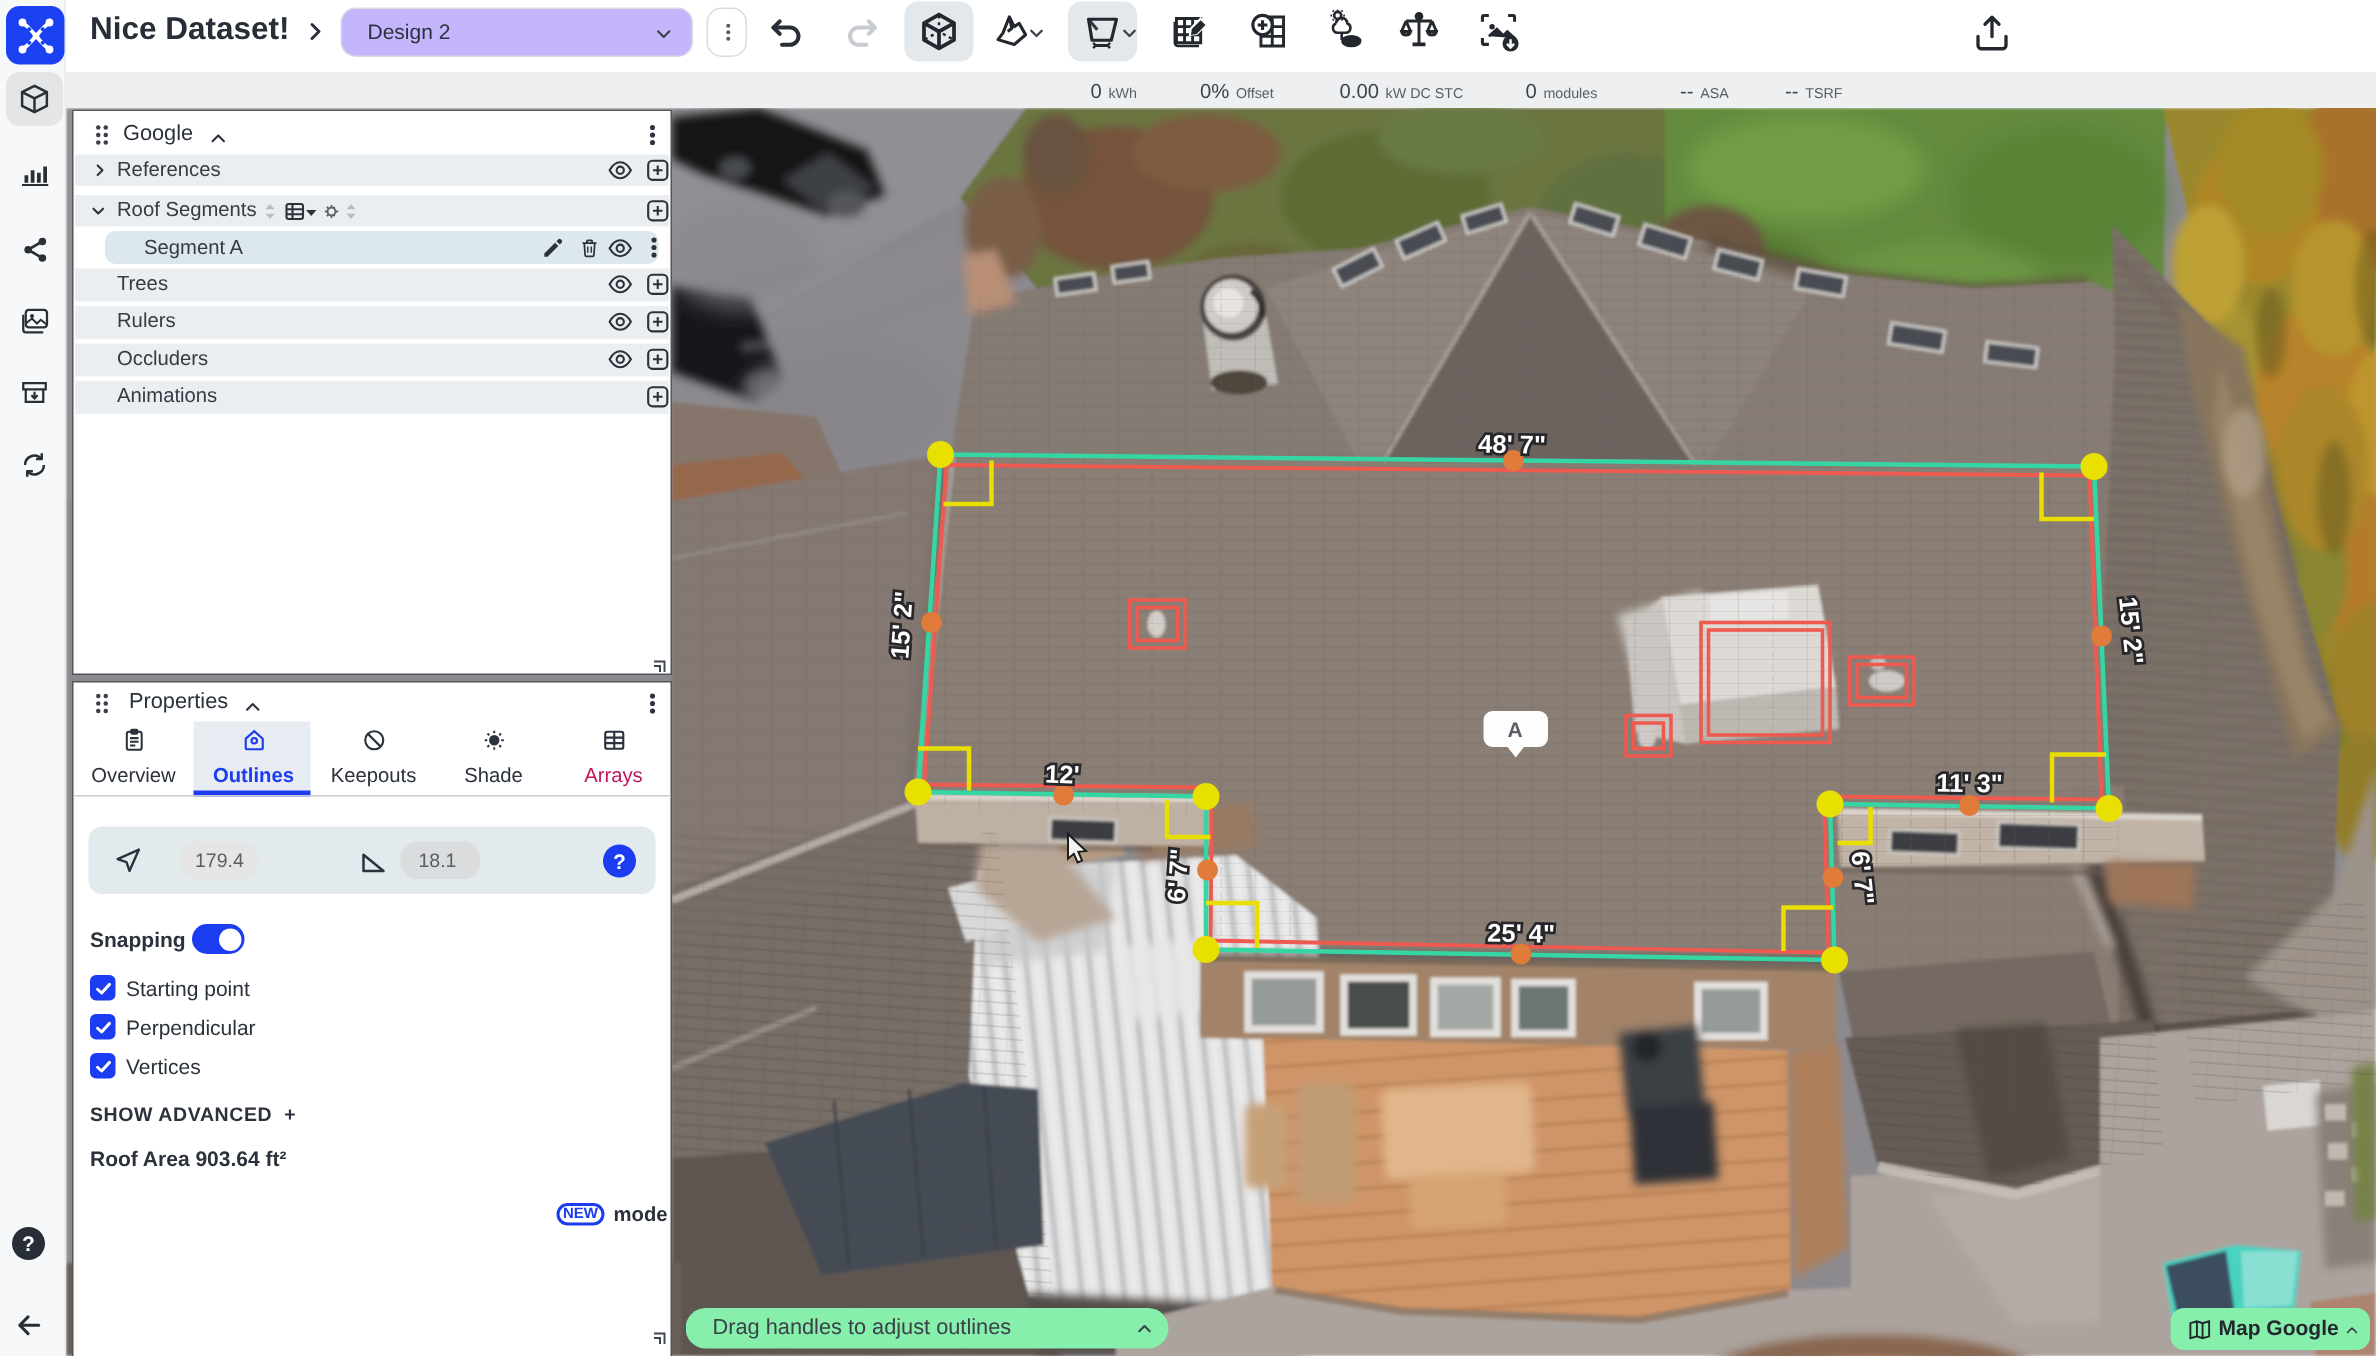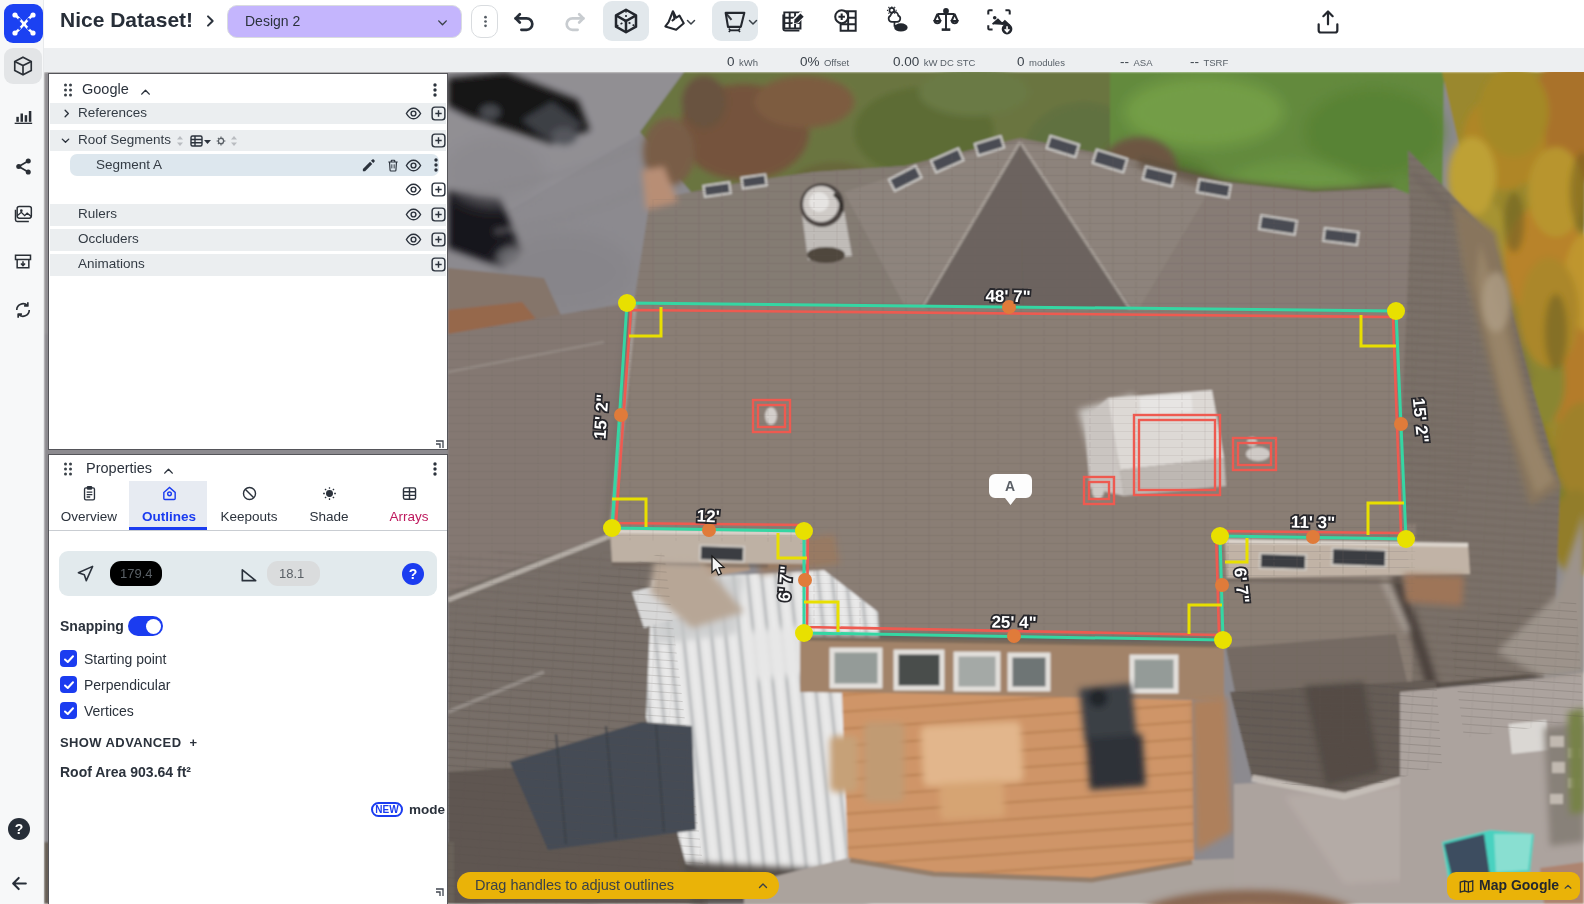--- a/index.html
+++ b/index.html
@@ -27,21 +27,21 @@
   .stat { position:absolute; top:4px; white-space:nowrap; }
   .stat b { font-size:13.5px; color:#3c434b; font-weight:normal; }
   .stat span { font-size:9.5px; color:#565e66; }
   #canvas { position:absolute; left:44px; top:72px; width:1540px; height:832px; z-index:1; }
   .panel { position:absolute; left:48px; width:400px; background:#fff; border:1px solid #55555a; z-index:20; }
   #layers-panel { top:73px; height:377px; }
   #props-panel  { top:454px; height:508px; }
   .ttl { position:absolute; font-size:14.5px; color:#2b323c; }
   .lrow { position:absolute; left:1px; width:396px; height:21px; background:#ebeef0; }
   .lrow .nm { position:absolute; top:2px; font-size:13.5px; color:#333b44; }
-  .pill { position:absolute; background:#eab308; border-radius:16px; z-index:15; color:#3a4148; font-size:14.5px; }
+  .pill { position:absolute; background:#86efac; border-radius:16px; z-index:15; color:#3a4148; font-size:14.5px; }
   .tab { position:absolute; width:80px; text-align:center; }
   .tab .lbl { font-size:13.5px; color:#2b323c; }
   .chk { position:absolute; width:17px; height:17px; border-radius:4px; background:#1b3cf0;
          display:flex; align-items:center; justify-content:center; }
 </style>
 </head>
 <body>
 <div id="app">
 <div id="canvas"><svg width="1540" height="832" viewBox="0 0 1540 832">
         <defs>
@@ -603,20 +603,23 @@
       </svg>
       <svg style="position:absolute;left:356px;top:83px" width="17" height="17" viewBox="0 0 24 24" fill="none" stroke="#2b323c" stroke-width="2">
         <path d="M2,12 C5,6.5 9,4.5 12,4.5 C15,4.5 19,6.5 22,12 C19,17.5 15,19.5 12,19.5 C9,19.5 5,17.5 2,12 Z"></path>
         <circle cx="12" cy="12" r="3.4"></circle>
       </svg>
       <svg style="position:absolute;left:385px;top:84px" width="4" height="14" viewBox="0 0 4 14" fill="#2b323c">
         <circle cx="2" cy="2" r="1.7"></circle>
         <circle cx="2" cy="7" r="1.7"></circle>
         <circle cx="2" cy="12" r="1.7"></circle>
       </svg>
+      <div class="lrow" style="top:105px;height:22px">
+        <div class="nm" style="left:28px">Trees</div>
+      </div>
       <svg style="position:absolute;left:356px;top:107px" width="17" height="17" viewBox="0 0 24 24" fill="none" stroke="#2b323c" stroke-width="2">
         <path d="M2,12 C5,6.5 9,4.5 12,4.5 C15,4.5 19,6.5 22,12 C19,17.5 15,19.5 12,19.5 C9,19.5 5,17.5 2,12 Z"></path>
         <circle cx="12" cy="12" r="3.4"></circle>
       </svg>
       <svg style="position:absolute;left:381px;top:107px" width="17" height="17" viewBox="0 0 24 24" fill="none" stroke="#2b323c" stroke-width="2">
         <rect x="3" y="3" width="18" height="18" rx="4"></rect>
         <path d="M12,7.5 V16.5 M7.5,12 H16.5"></path>
       </svg>
       <div class="lrow" style="top:130px;height:22px">
         <div class="nm" style="left:28px">Rulers</div>
@@ -705,21 +708,21 @@
             <path d="M3.5,9.5 h17 M3.5,14.7 h17 M12,4 v16"></path>
           </svg></div>
         <div class="lbl" style="margin-top:4px;color:#be185d;font-weight:normal">Arrays</div>
       </div>
       <div style="position:absolute;left:80px;top:72px;width:78px;height:3.5px;background:#1b3cf0;"></div>
       <div style="position:absolute;left:0;top:75px;width:398px;height:1px;background:#c9cdd2;"></div>
       <div style="position:absolute;left:10px;top:96px;width:378px;height:45px;background:#e2eaed;border-radius:9px;"></div>
       <svg style="position:absolute;left:27px;top:109px" width="19" height="19" viewBox="0 0 24 24" fill="none" stroke="#2b323c" stroke-width="2" stroke-linejoin="round">
         <path d="M21,3 L3,11 10.5,13.5 13,21 Z"></path>
       </svg>
-      <div style="position:absolute;left:61px;top:106px;width:52px;height:25px;background:#000000;border-radius:11px;">
+      <div style="position:absolute;left:71px;top:106px;width:52px;height:25px;background:#e5e5e5;border-radius:11px;">
         <span style="position:absolute;left:10px;top:5px;font-size:13px;color:#5a6066;">179.4</span>
       </div>
       <svg style="position:absolute;left:190px;top:109px" width="20" height="20" viewBox="0 0 24 24" fill="none" stroke="#2b323c" stroke-width="2" stroke-linejoin="round">
         <path d="M4,20 L4,7 20,20 Z"></path>
       </svg>
       <div style="position:absolute;left:218px;top:106px;width:53px;height:25px;background:#dadcdd;border-radius:11px;">
         <span style="position:absolute;left:12px;top:5px;font-size:13px;color:#5a6066;">18.1</span>
       </div>
       <div style="position:absolute;left:353px;top:108px;width:22px;height:22px;border-radius:50%;background:#1b3cf0;color:#fff;text-align:center;font-size:14px;font-weight:bold;line-height:22px;">?</div>
       <div style="position:absolute;left:11px;top:163px;font-size:14px;font-weight:bold;color:#2b323c;">Snapping</div>

